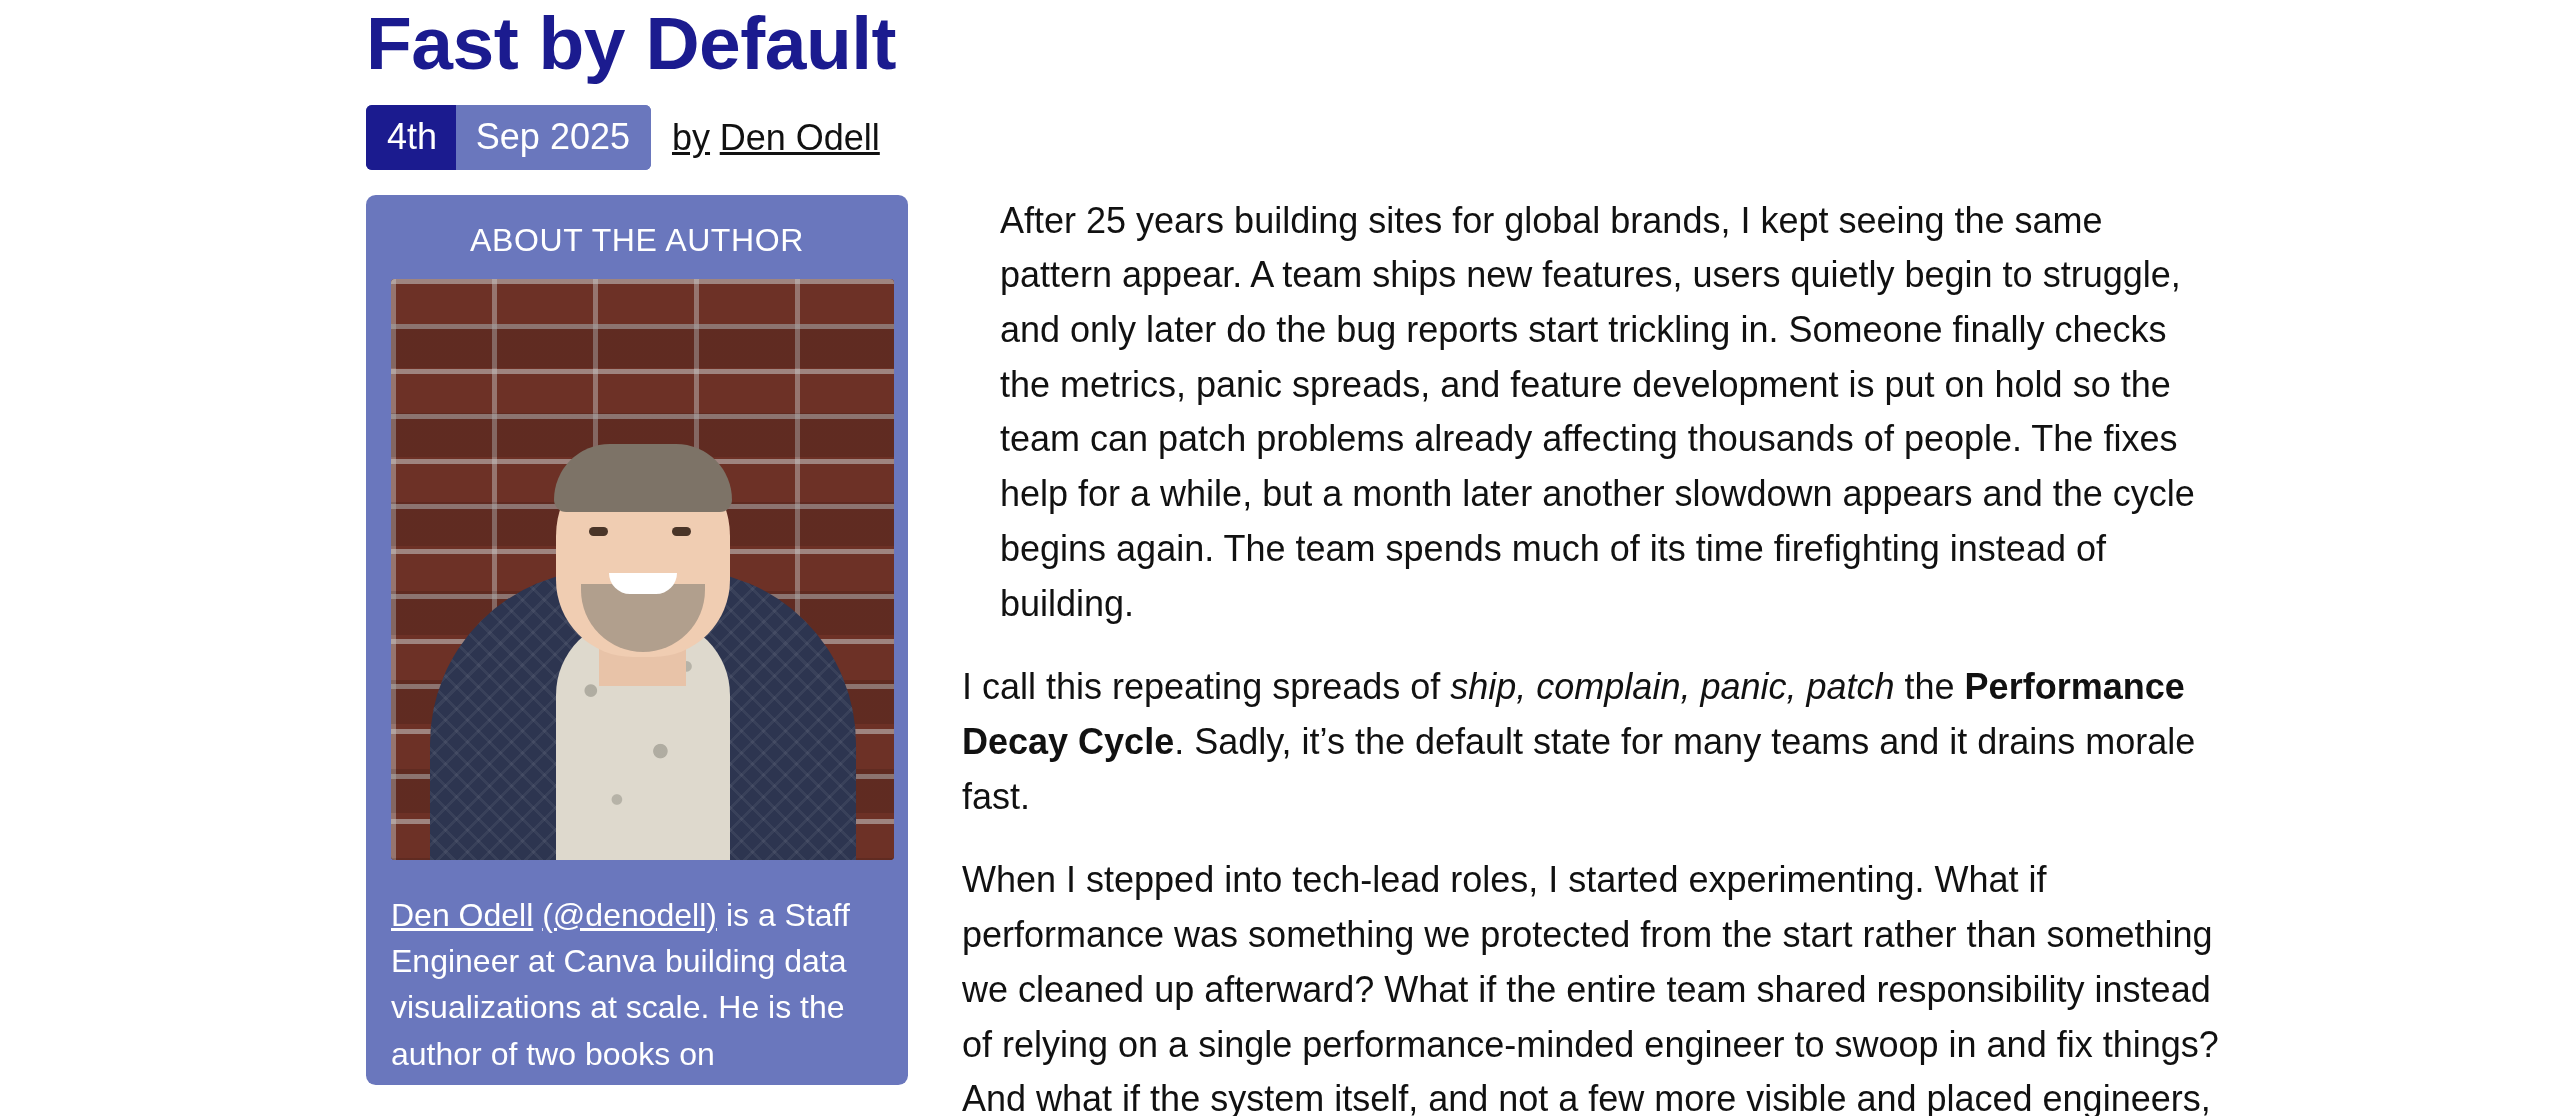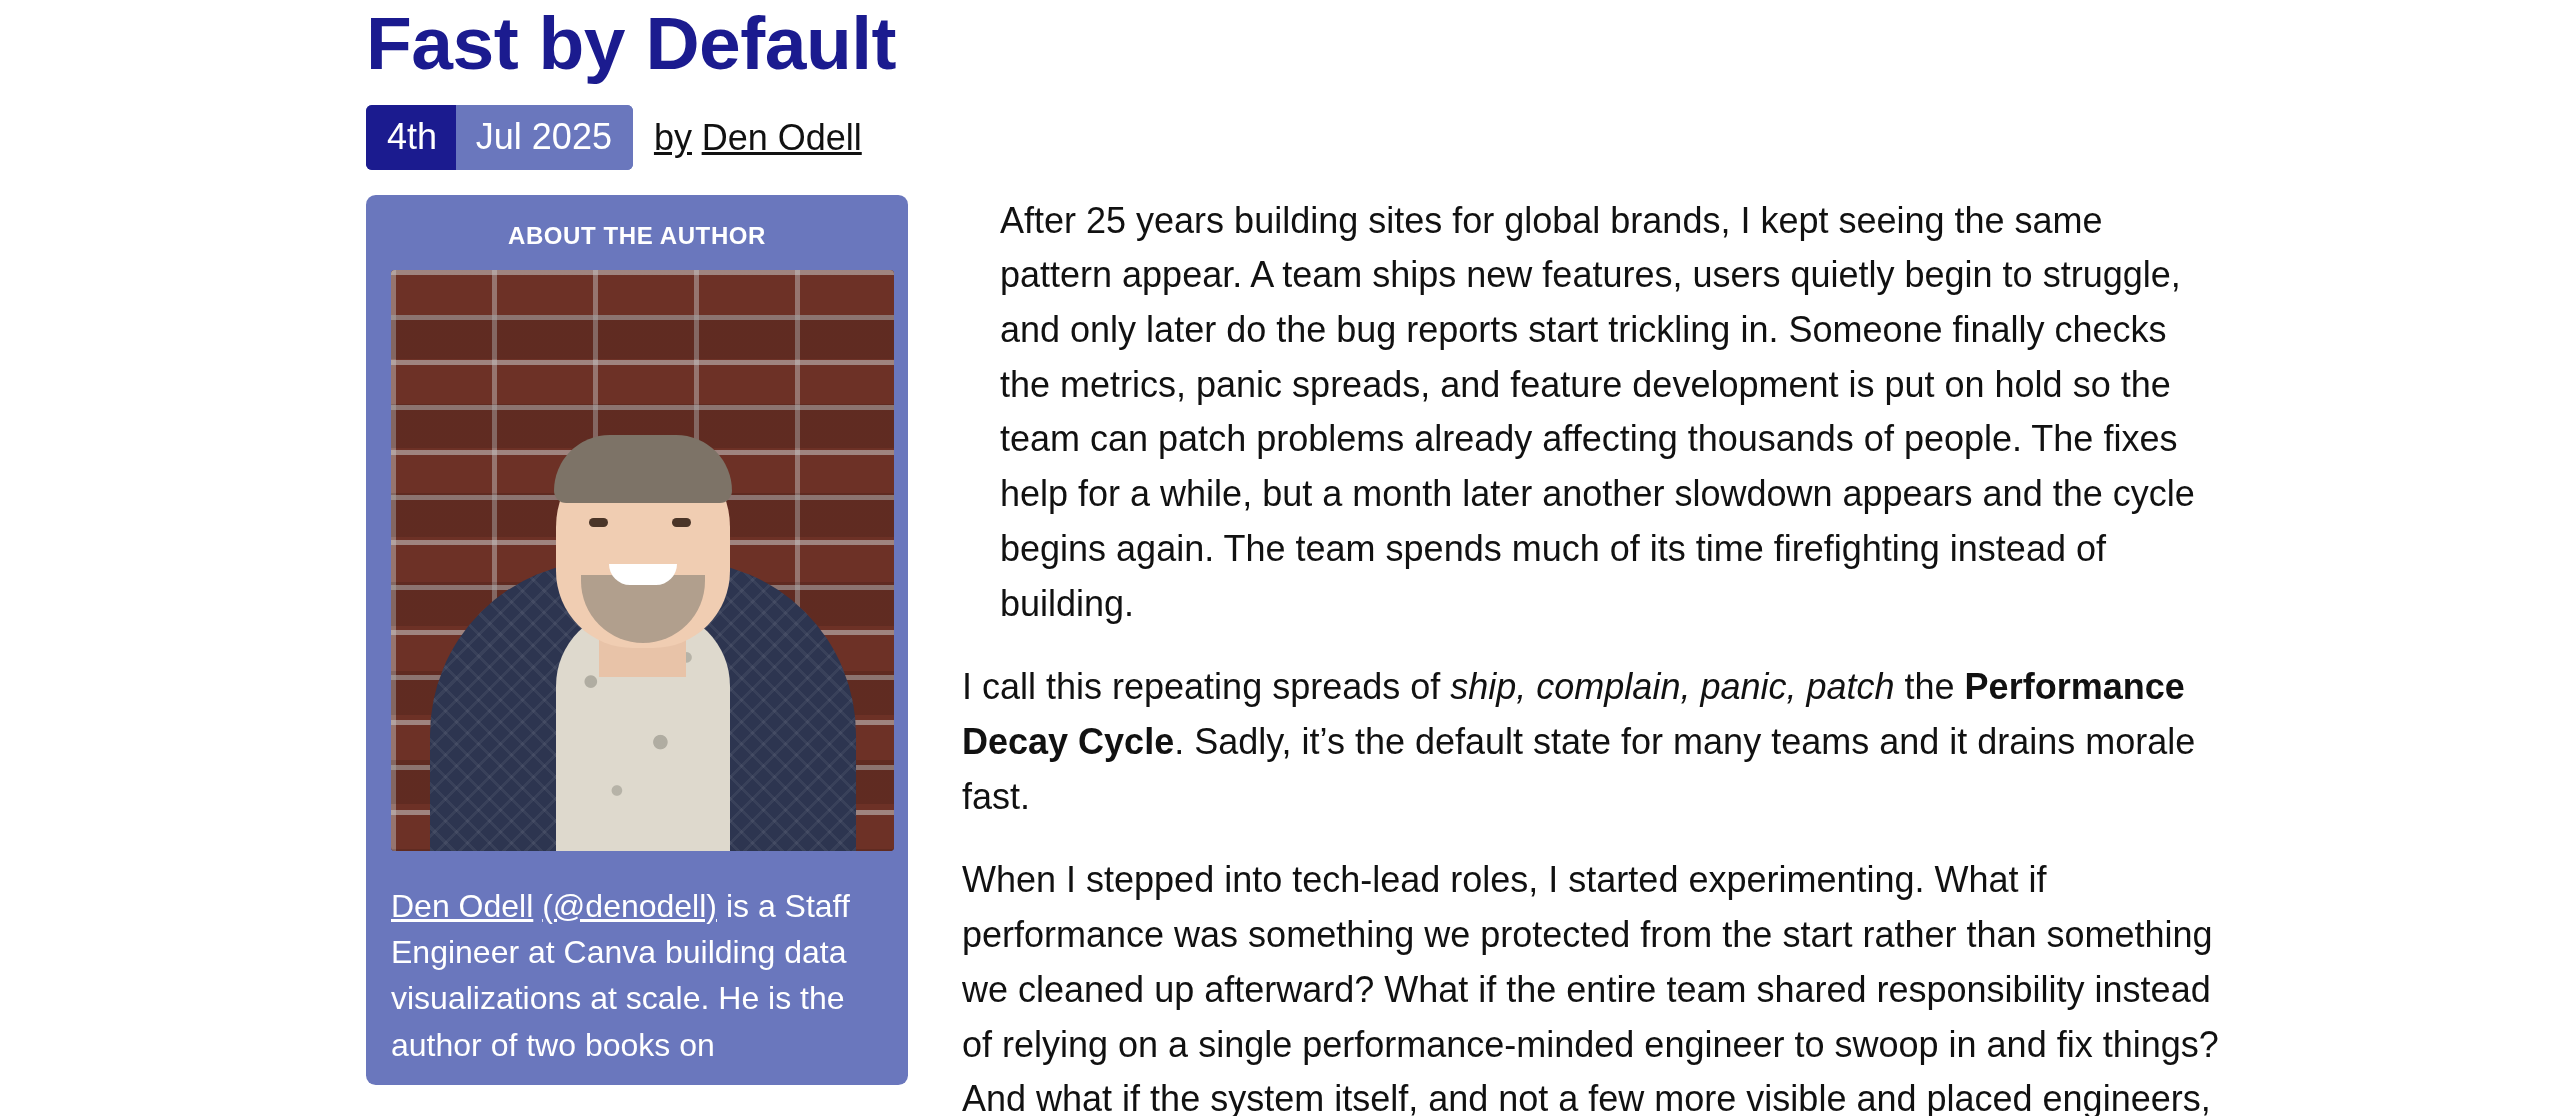--- a/index.html
+++ b/index.html
@@ -94,22 +94,22 @@
     width: 542px;
     min-width: 542px;
     background: #6a77bd;
     border-radius: 9.7px;
     padding: 21px 25px 0 25px;
     color: #ffffff;
     height: 890px;
     overflow: hidden;
   }
   .author-card h2 {
-    font-size: 24px;
-    font-weight: bold;
+    font-size: 32px;
+    font-weight: normal;
     text-align: center;
     margin: 5.8px 0 19.4px 0;
     letter-spacing: 0.6px;
     color: #ffffff;
   }
 
   .portrait {
     width: 503px;
     height: 581px;
     border-radius: 3.9px;
@@ -256,21 +256,21 @@
 <body>
 
 <div class="page">
   <div class="content">
 
     <h1 class="title">Fast by Default</h1>
 
     <div class="byline">
       <span class="datebox">
         <span class="day">4th</span>
-        <span class="month">Jul 2025</span>
+        <span class="month">Sep 2025</span>
       </span>
       <span class="by-text">by</span>
       <a href="#" class="author-link">Den Odell</a>
     </div>
 
     <div class="body-area">
 
       <aside class="author-card">
         <h2>ABOUT THE AUTHOR</h2>
 

